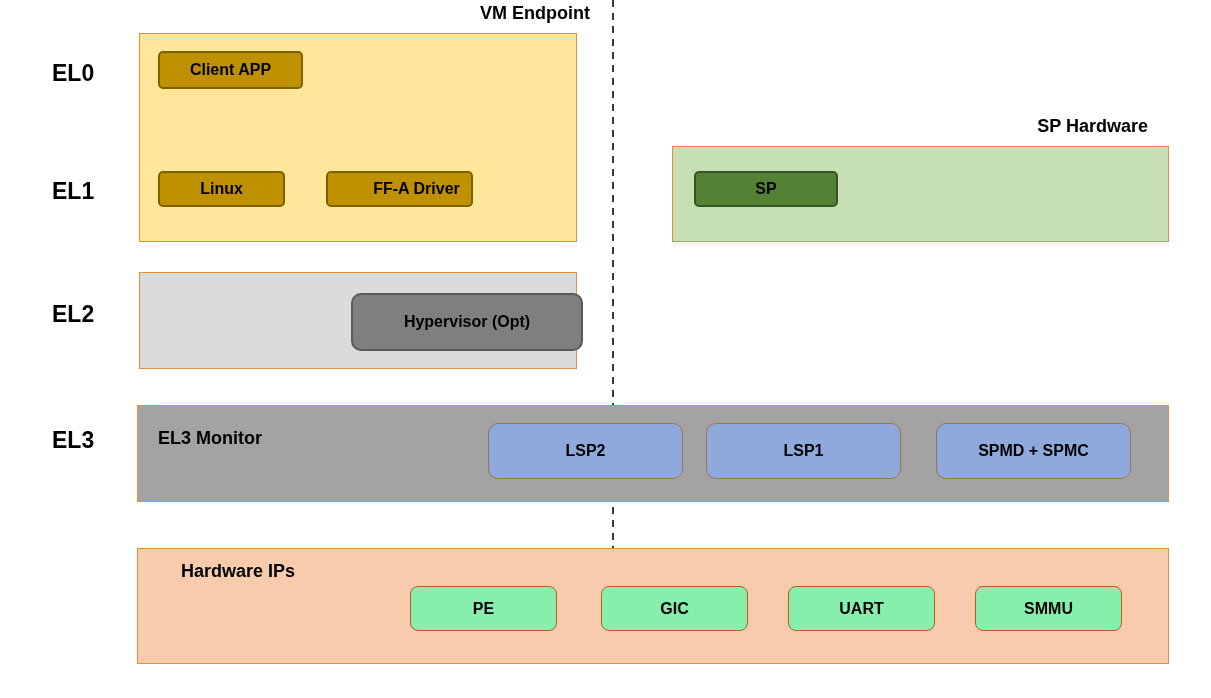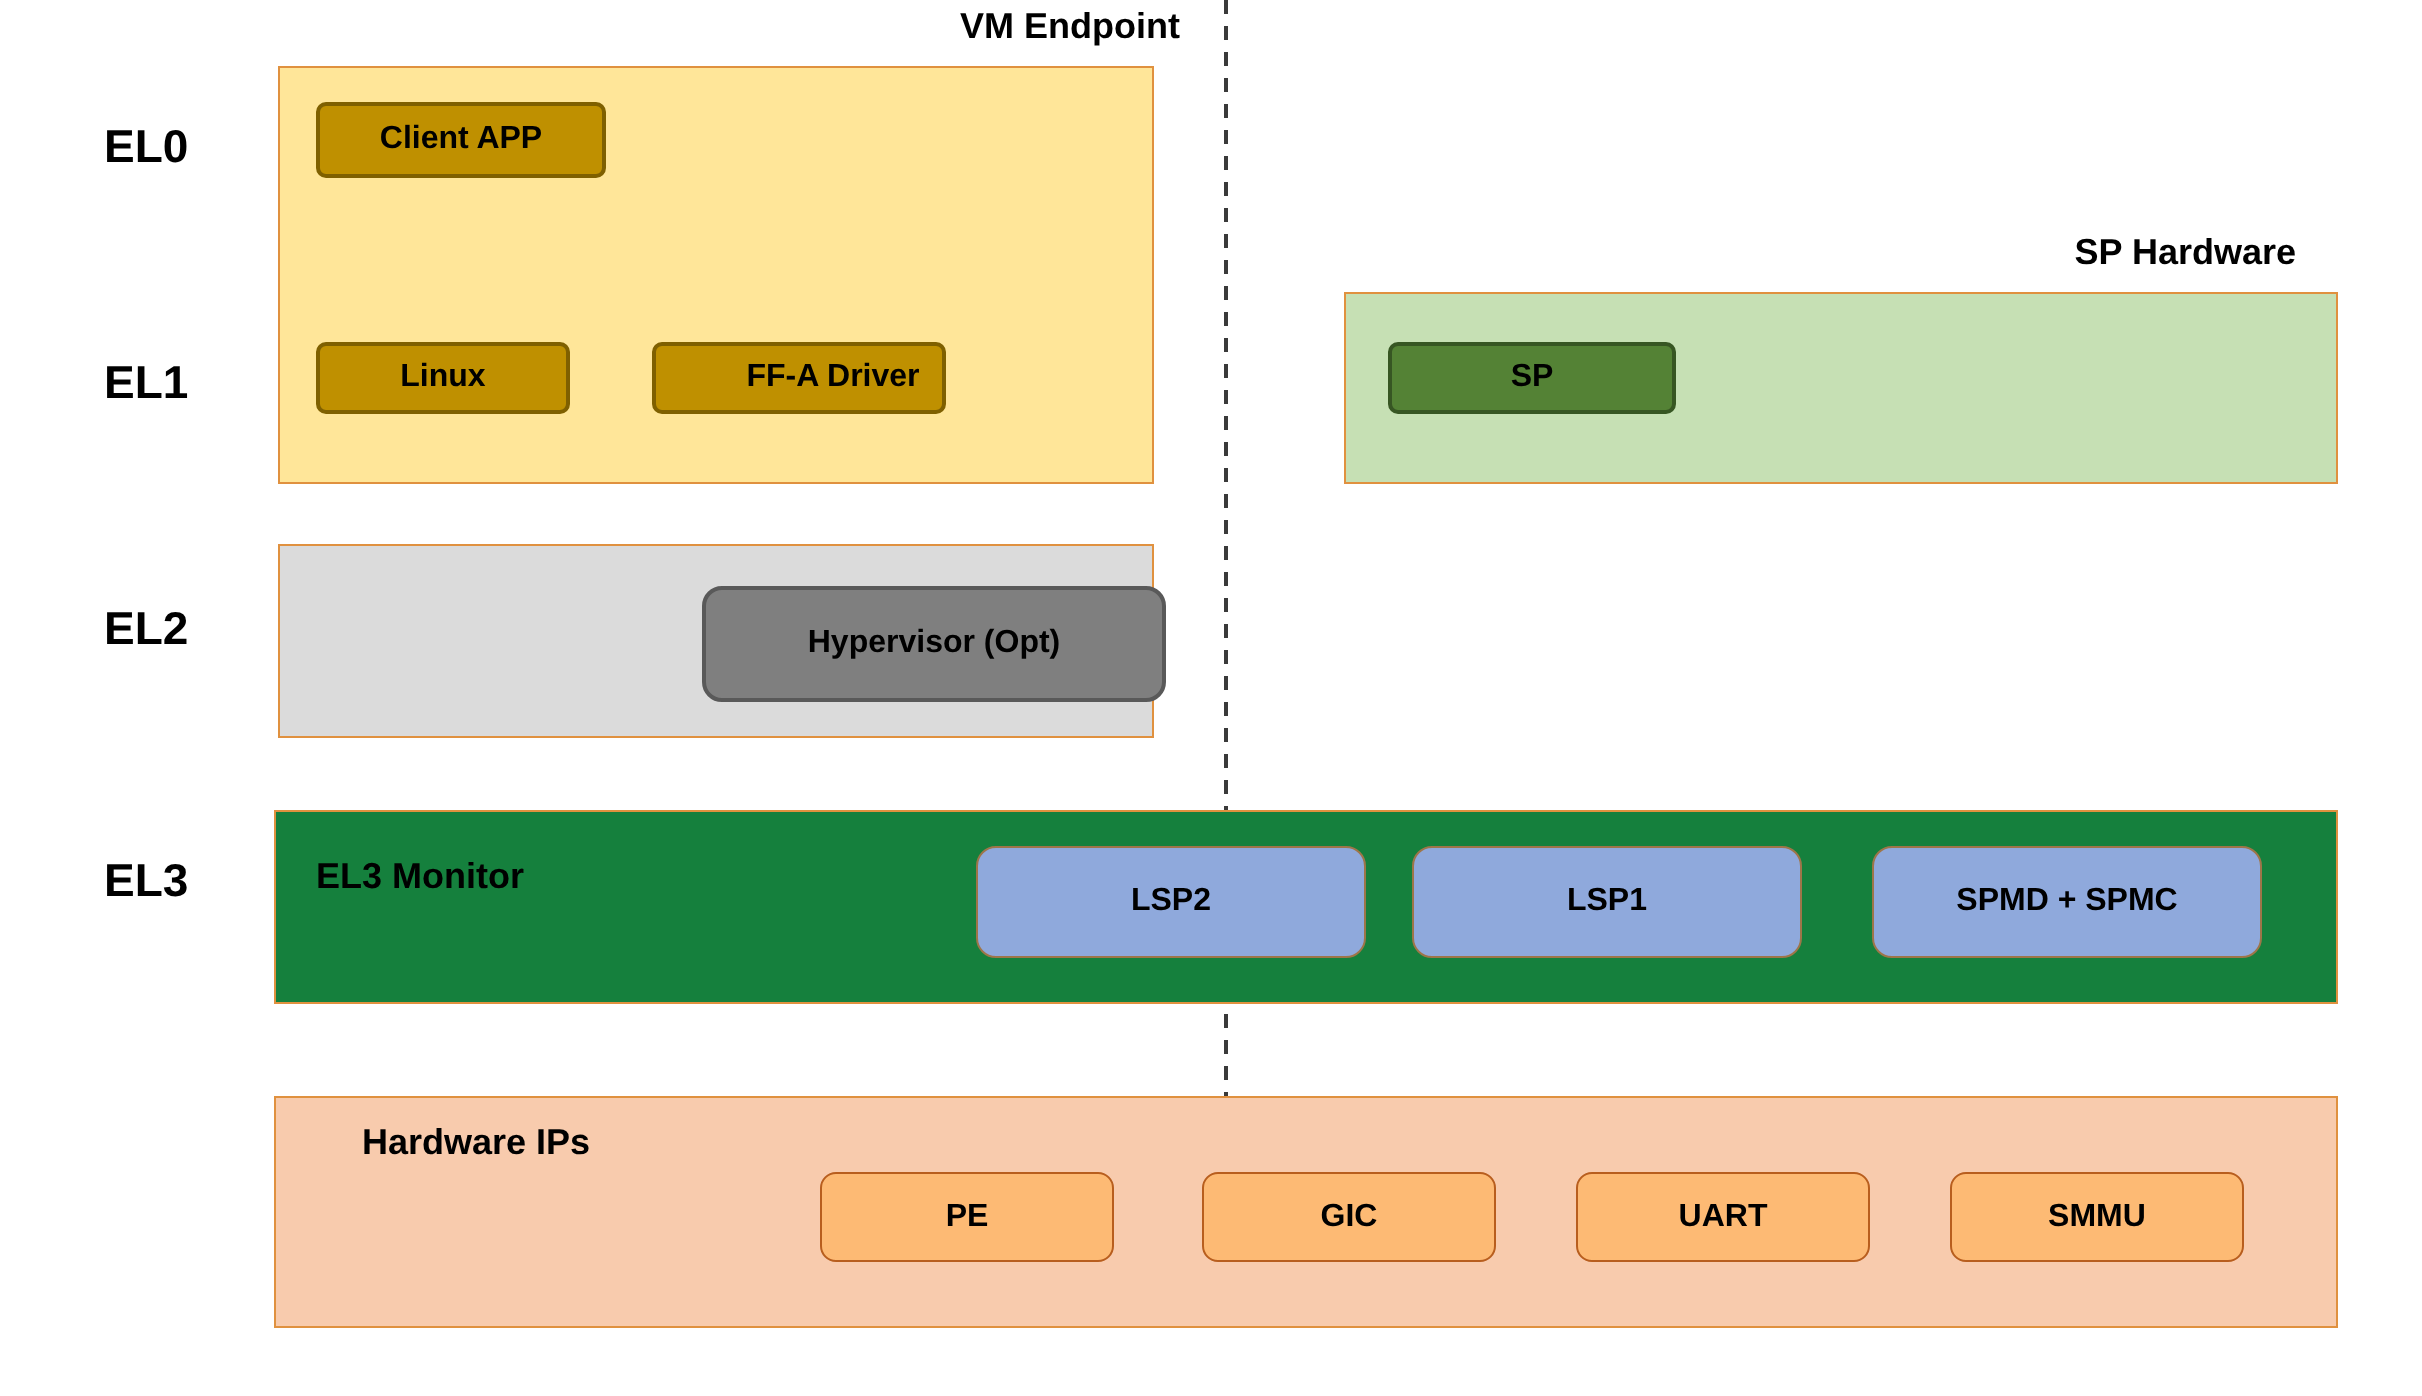--- a/index.html
+++ b/index.html
@@ -36,21 +36,21 @@
   }
   .container-box {
     position: absolute;
     border: 1px solid #e0913f;
     z-index: 1;
     margin-left: 12px;
   }
   .vm-box   { left: 127px; top: 33px;  width: 436px;  height: 207px; background: #ffe699; }
   .sp-box   { left: 660px; top: 146px; width: 495px;  height: 94px;  background: #c6e0b4; }
   .el2-box  { left: 127px; top: 272px; width: 436px;  height: 95px;  background: #dbdbdb; }
-  .el3-box  { left: 125px; top: 405px; width: 1030px; height: 95px;  background: #15803d; }
+  .el3-box  { left: 125px; top: 405px; width: 1030px; height: 95px;  background: #a3a3a3; }
   .hw-box   { left: 125px; top: 548px; width: 1030px; height: 114px; background: #f8cbad; }
   .box-title {
     position: absolute;
     font-size: 18px;
     font-weight: bold;
   }
   .el3-title { left: 20px; top: 22px; }
   .hw-title  { left: 43px; top: 12px; }
   .chip {
     position: absolute;
@@ -85,21 +85,21 @@
   .blue-chip {
     background: #8fa9dc;
     border: 1px solid #9e7549;
     border-radius: 10px;
     top: 17px; width: 195px; height: 56px;
   }
   .chip-lsp2 { left: 350px; }
   .chip-lsp1 { left: 568px; }
   .chip-spmd { left: 798px; }
   .hw-chip {
-    background: #fdba74;
+    background: #86efac;
     border: 1px solid #b85e1e;
     border-radius: 8px;
     top: 37px; width: 147px; height: 45px;
   }
   .chip-pe   { left: 272px; }
   .chip-gic  { left: 463px; }
   .chip-uart { left: 650px; }
   .chip-smmu { left: 837px; }
 </style>
 </head>

